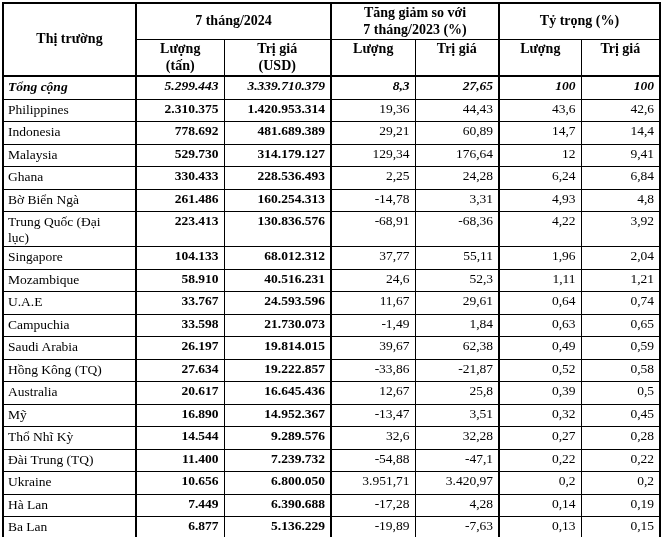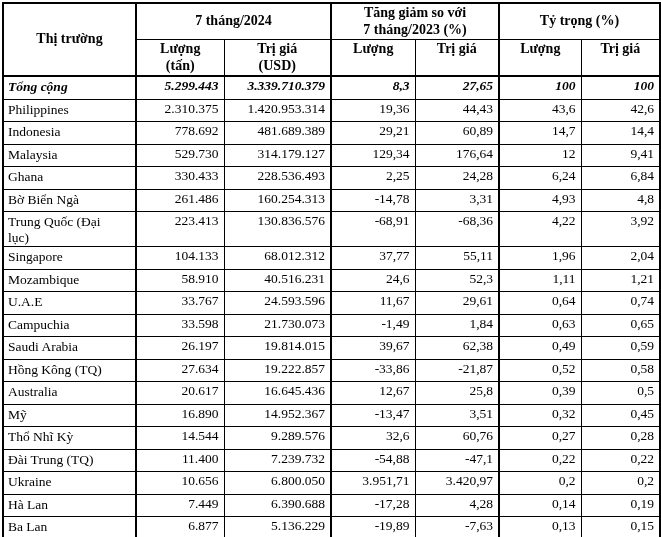--- a/index.html
+++ b/index.html
@@ -36,21 +36,21 @@
   tr.subhead { height: 33px; }
   tr.subhead th { vertical-align: top; }
   th.h-market { vertical-align: middle; border-radius: 9px; }
   tbody td {
     height: 18.5px;
     line-height: 15.5px;
     vertical-align: top;
   }
   td.market { text-align: left; padding: 2px 3px 1px 4px; }
   td.num { text-align: right; padding: 1px 5px 1px 2px; }
-  .strong { font-weight: normal; }
+  .strong { font-weight: bold; }
   tr.total td { font-weight: bold; font-style: italic; border-top: 2px solid #000; }
 </style>
 </head>
 <body>
 
 <div class="page">
   <table class="trade">
     <colgroup>
       <col style="width:133px">
       <col style="width:88px">
@@ -214,21 +214,21 @@
     <td class="num">-13,47</td>
     <td class="num gsep">3,51</td>
     <td class="num">0,32</td>
     <td class="num">0,45</td>
   </tr>
         <tr class="data-row">
     <td class="market gsep">Thổ Nhĩ Kỳ</td>
     <td class="num strong">14.544</td>
     <td class="num strong gsep">9.289.576</td>
     <td class="num">32,6</td>
-    <td class="num gsep">60,76</td>
+    <td class="num gsep">32,28</td>
     <td class="num">0,27</td>
     <td class="num">0,28</td>
   </tr>
         <tr class="data-row">
     <td class="market gsep">Đài Trung (TQ)</td>
     <td class="num strong">11.400</td>
     <td class="num strong gsep">7.239.732</td>
     <td class="num">-54,88</td>
     <td class="num gsep">-47,1</td>
     <td class="num">0,22</td>

